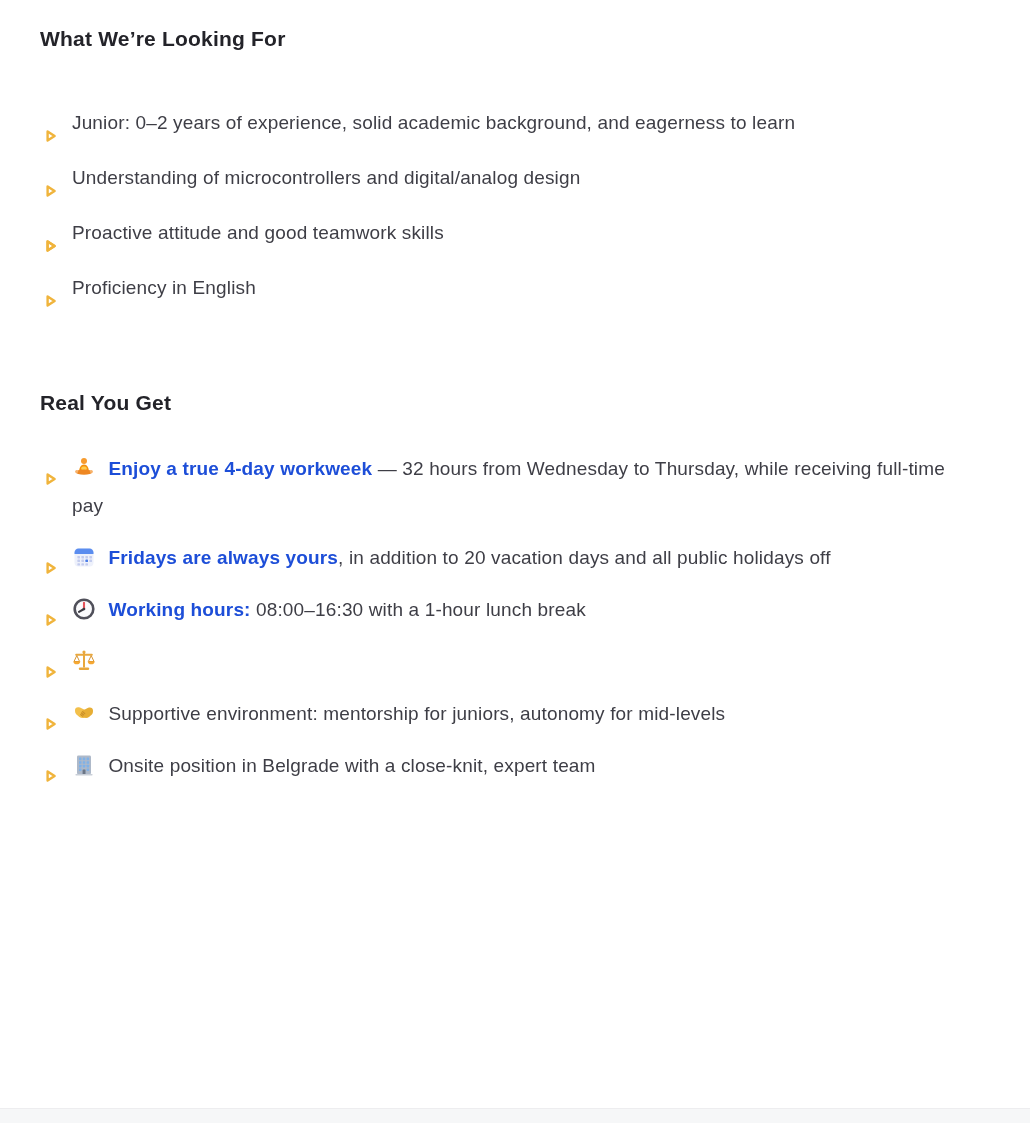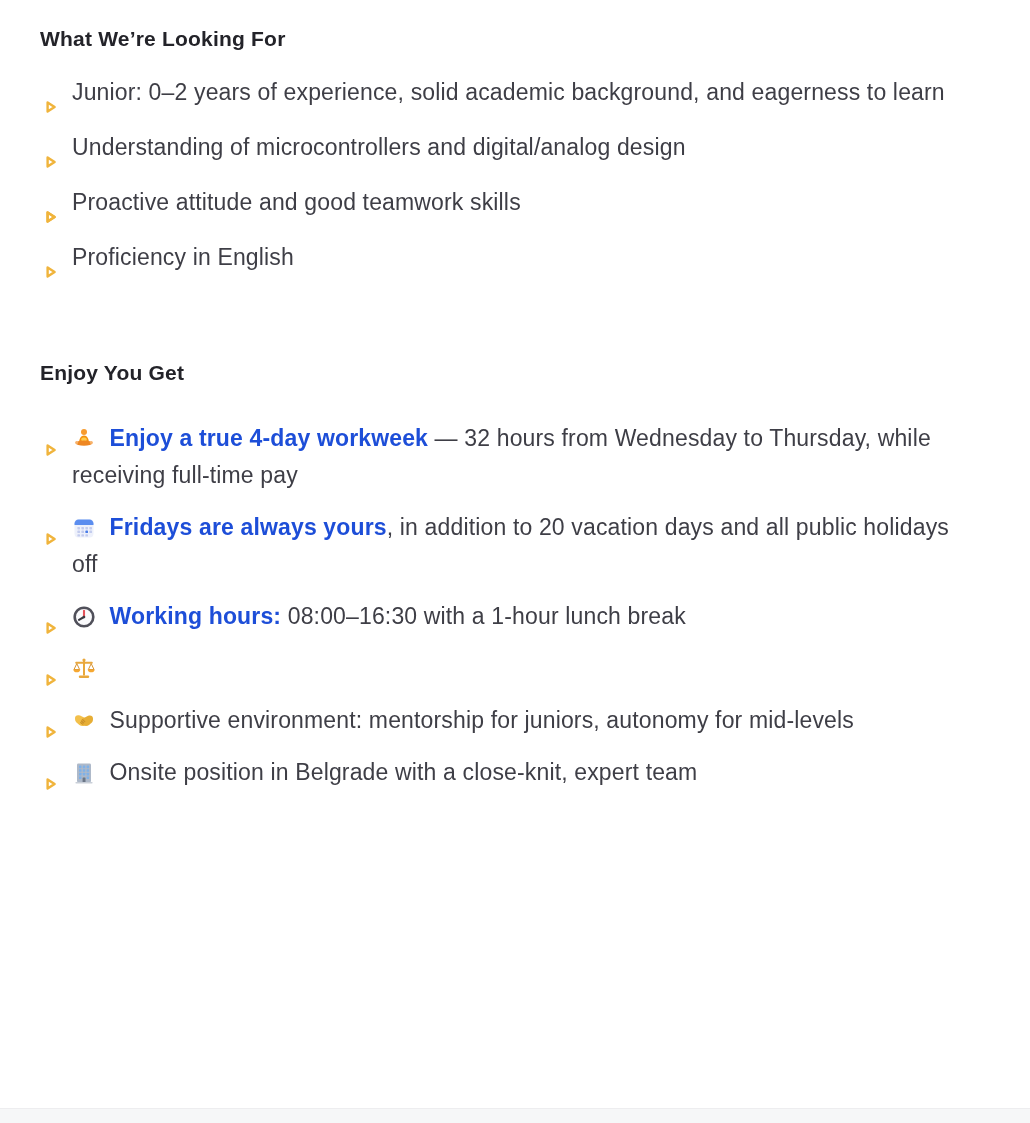--- a/index.html
+++ b/index.html
@@ -8,27 +8,27 @@
     width: 1030px; height: 1123px; position: relative; overflow: hidden;
     font-family: "Liberation Sans", "DejaVu Sans", sans-serif;
     color: #3e3e46;
   }
   .page { padding: 26px 40px 0 40px; }
 
   h2.section-heading {
     font-size: 21px; font-weight: 700; color: #232329;
     letter-spacing: .2px; line-height: 26px;
   }
-  .section-heading.first { margin-bottom: 20px; }
+  .section-heading.first { margin-bottom: 50px; }
   .section-heading.second { margin-top: 82px; margin-bottom: 34px; }
 
   ul.bullet-list { list-style: none; width: 920px; }
   ul.bullet-list li {
     position: relative; padding-left: 32px;
-    font-size: 23px; letter-spacing: .15px; color: #3e3e46;
+    font-size: 19px; letter-spacing: .15px; color: #3e3e46;
   }
   ul.list-looking li { line-height: 41px; margin-bottom: 14px; }
   ul.list-get     li { line-height: 37px; margin-bottom: 15px; }
 
   .bullet { position: absolute; left: 5px; top: 14px; width: 12px; height: 14px; }
   ul.list-get .bullet { top: 11px; }
 
   .eicon { display: inline-block; width: 24px; height: 24px; vertical-align: -5px; margin-right: 7px; }
   strong.lead { font-weight: 700; color: #1d4ed8; }
 
@@ -69,21 +69,21 @@
       <span>Proactive attitude and good teamwork skills</span>
     </li>
     <li>
       <span class="bullet"><svg width="12" height="14" viewBox="0 0 12 14">
             <path d="M2.6 2.4 L9.6 7 L2.6 11.6 Z" fill="none" stroke="#F0B43C" stroke-width="2.4" stroke-linejoin="round"></path>
           </svg></span>
       <span>Proficiency in English</span>
     </li>
   </ul>
 
-  <h2 class="section-heading second">Enjoy You Get</h2>
+  <h2 class="section-heading second">Real You Get</h2>
 
   <ul class="bullet-list list-get">
 
     <li>
       <span class="bullet"><svg width="12" height="14" viewBox="0 0 12 14">
             <path d="M2.6 2.4 L9.6 7 L2.6 11.6 Z" fill="none" stroke="#F0B43C" stroke-width="2.4" stroke-linejoin="round"></path>
           </svg></span>
       <span class="eicon"><svg width="24" height="24" viewBox="0 0 24 24">
             <circle cx="12" cy="5" r="3" fill="#F79B2E"></circle>
             <path d="M12 8.4 C8.8 8.4 7.4 11.6 7.2 14.6 L16.8 14.6 C16.6 11.6 15.2 8.4 12 8.4 Z" fill="#F4900C"></path>

